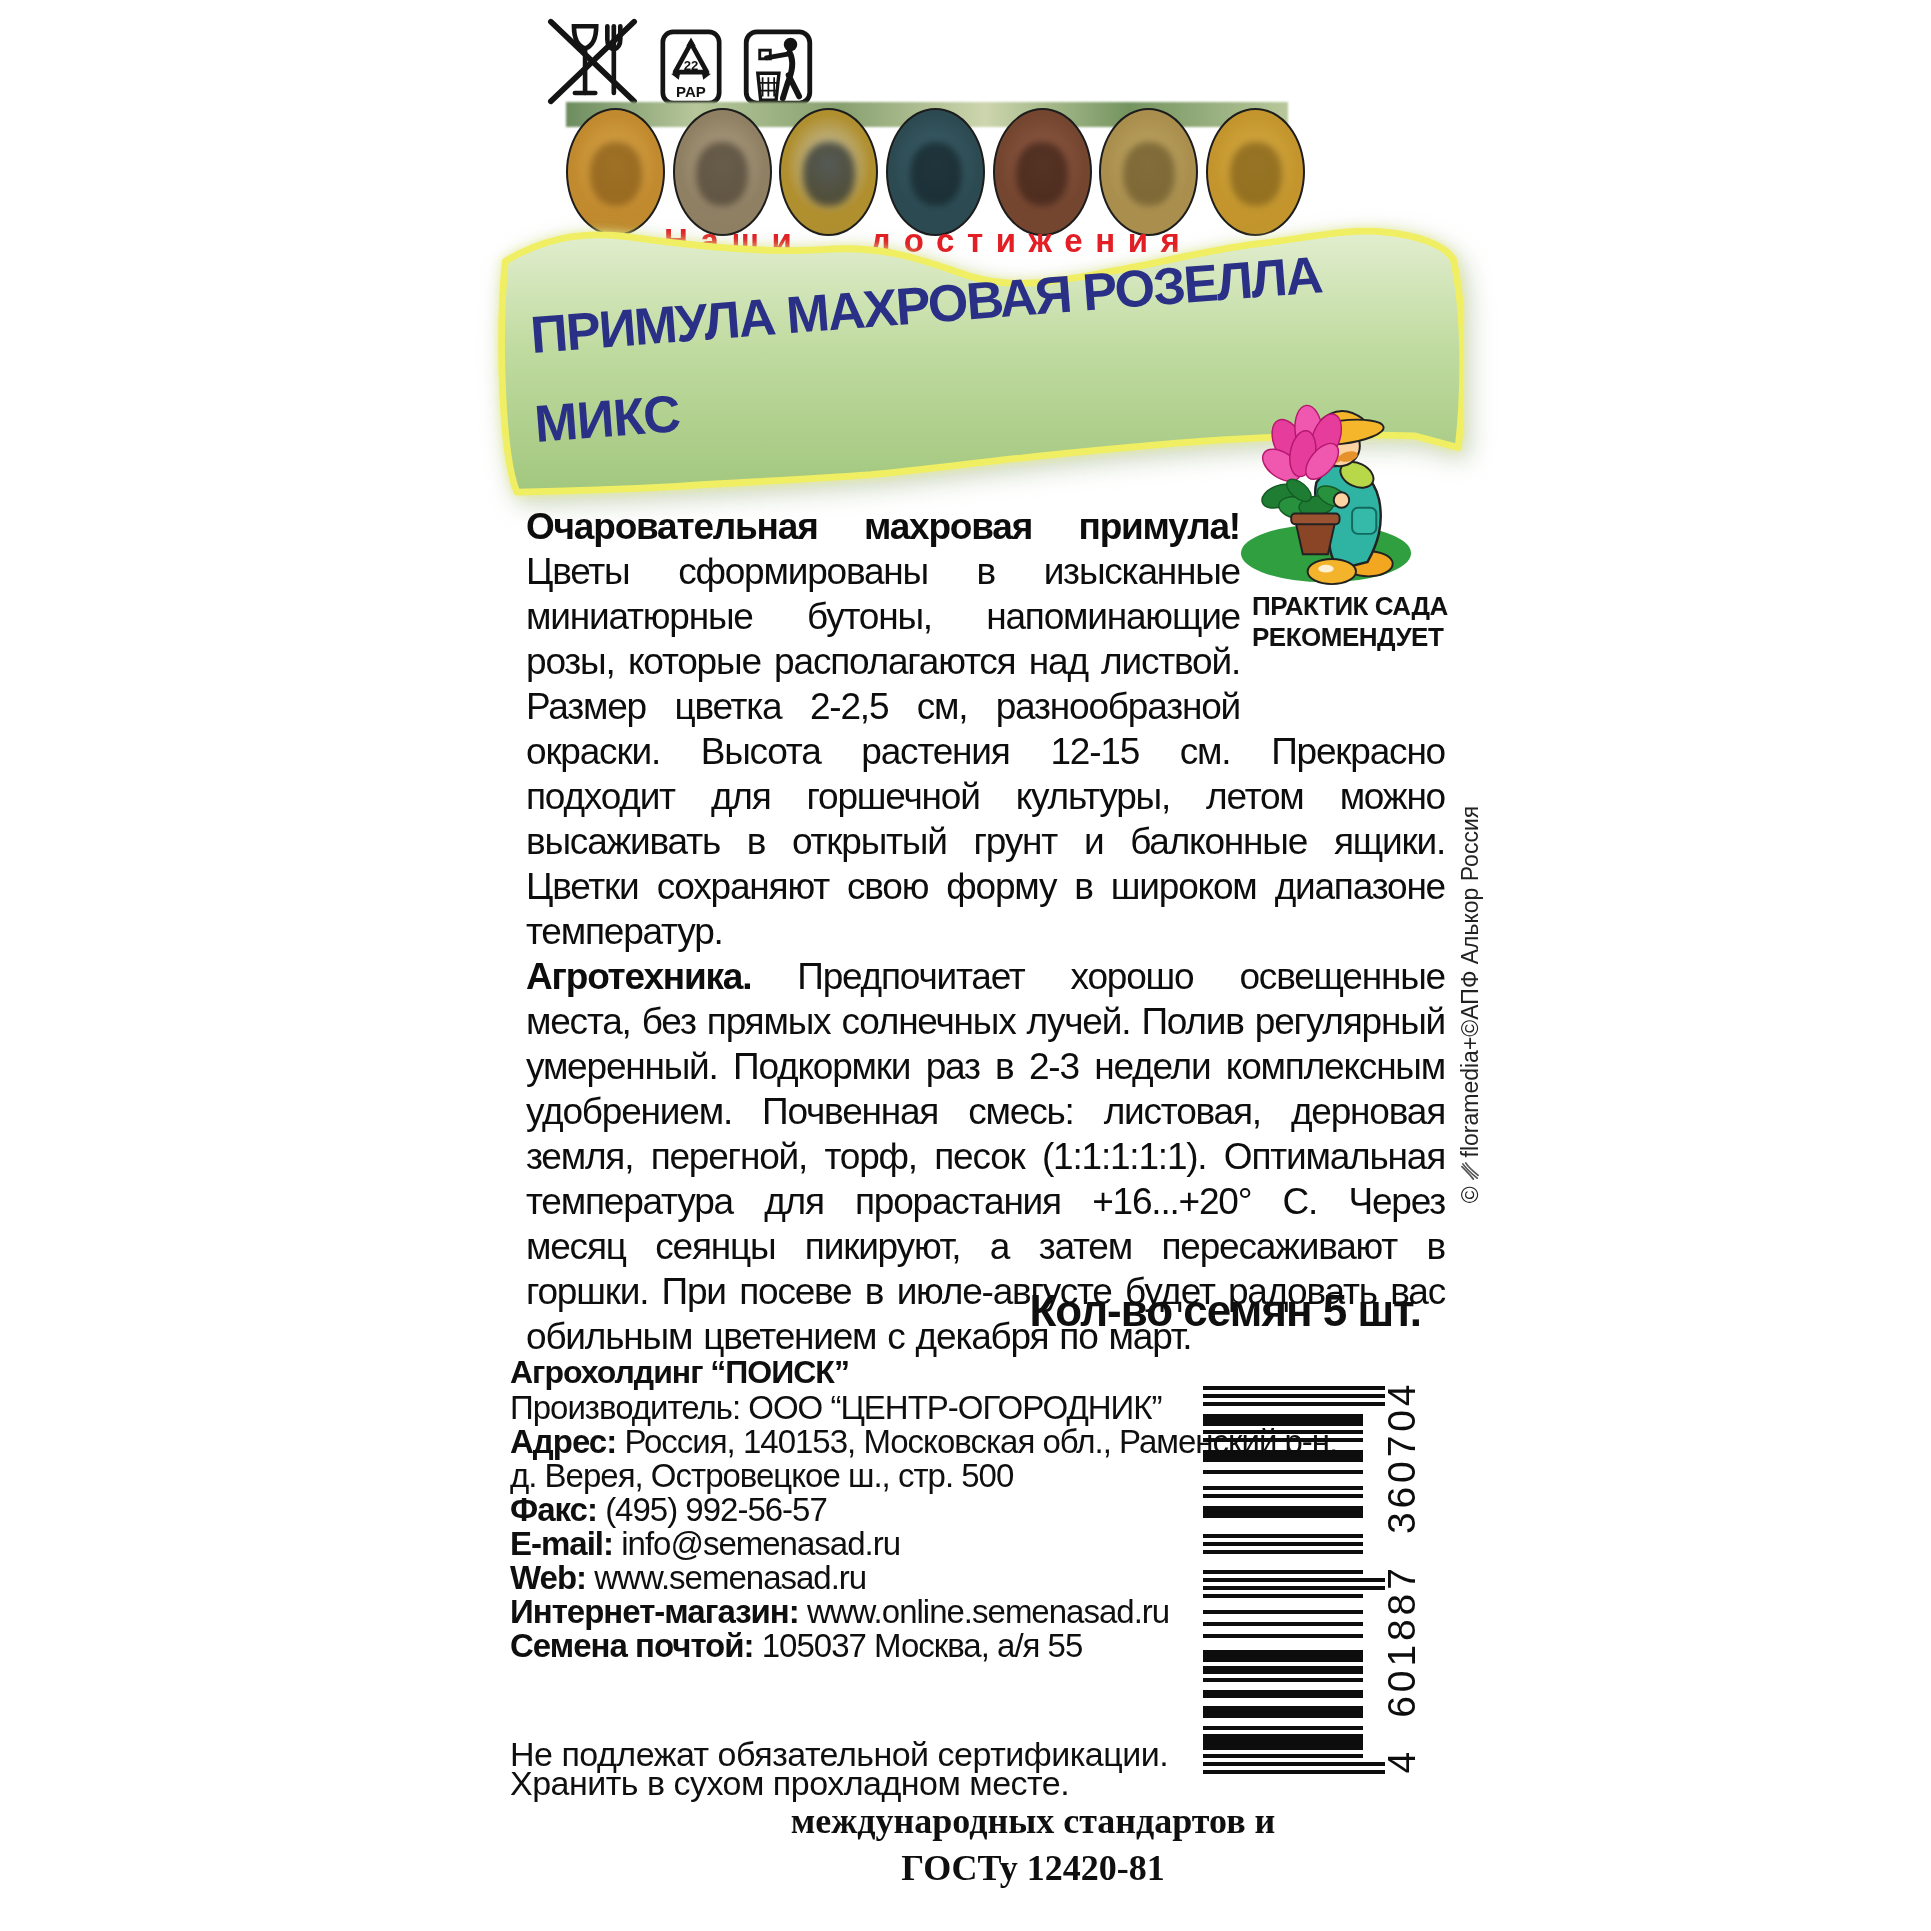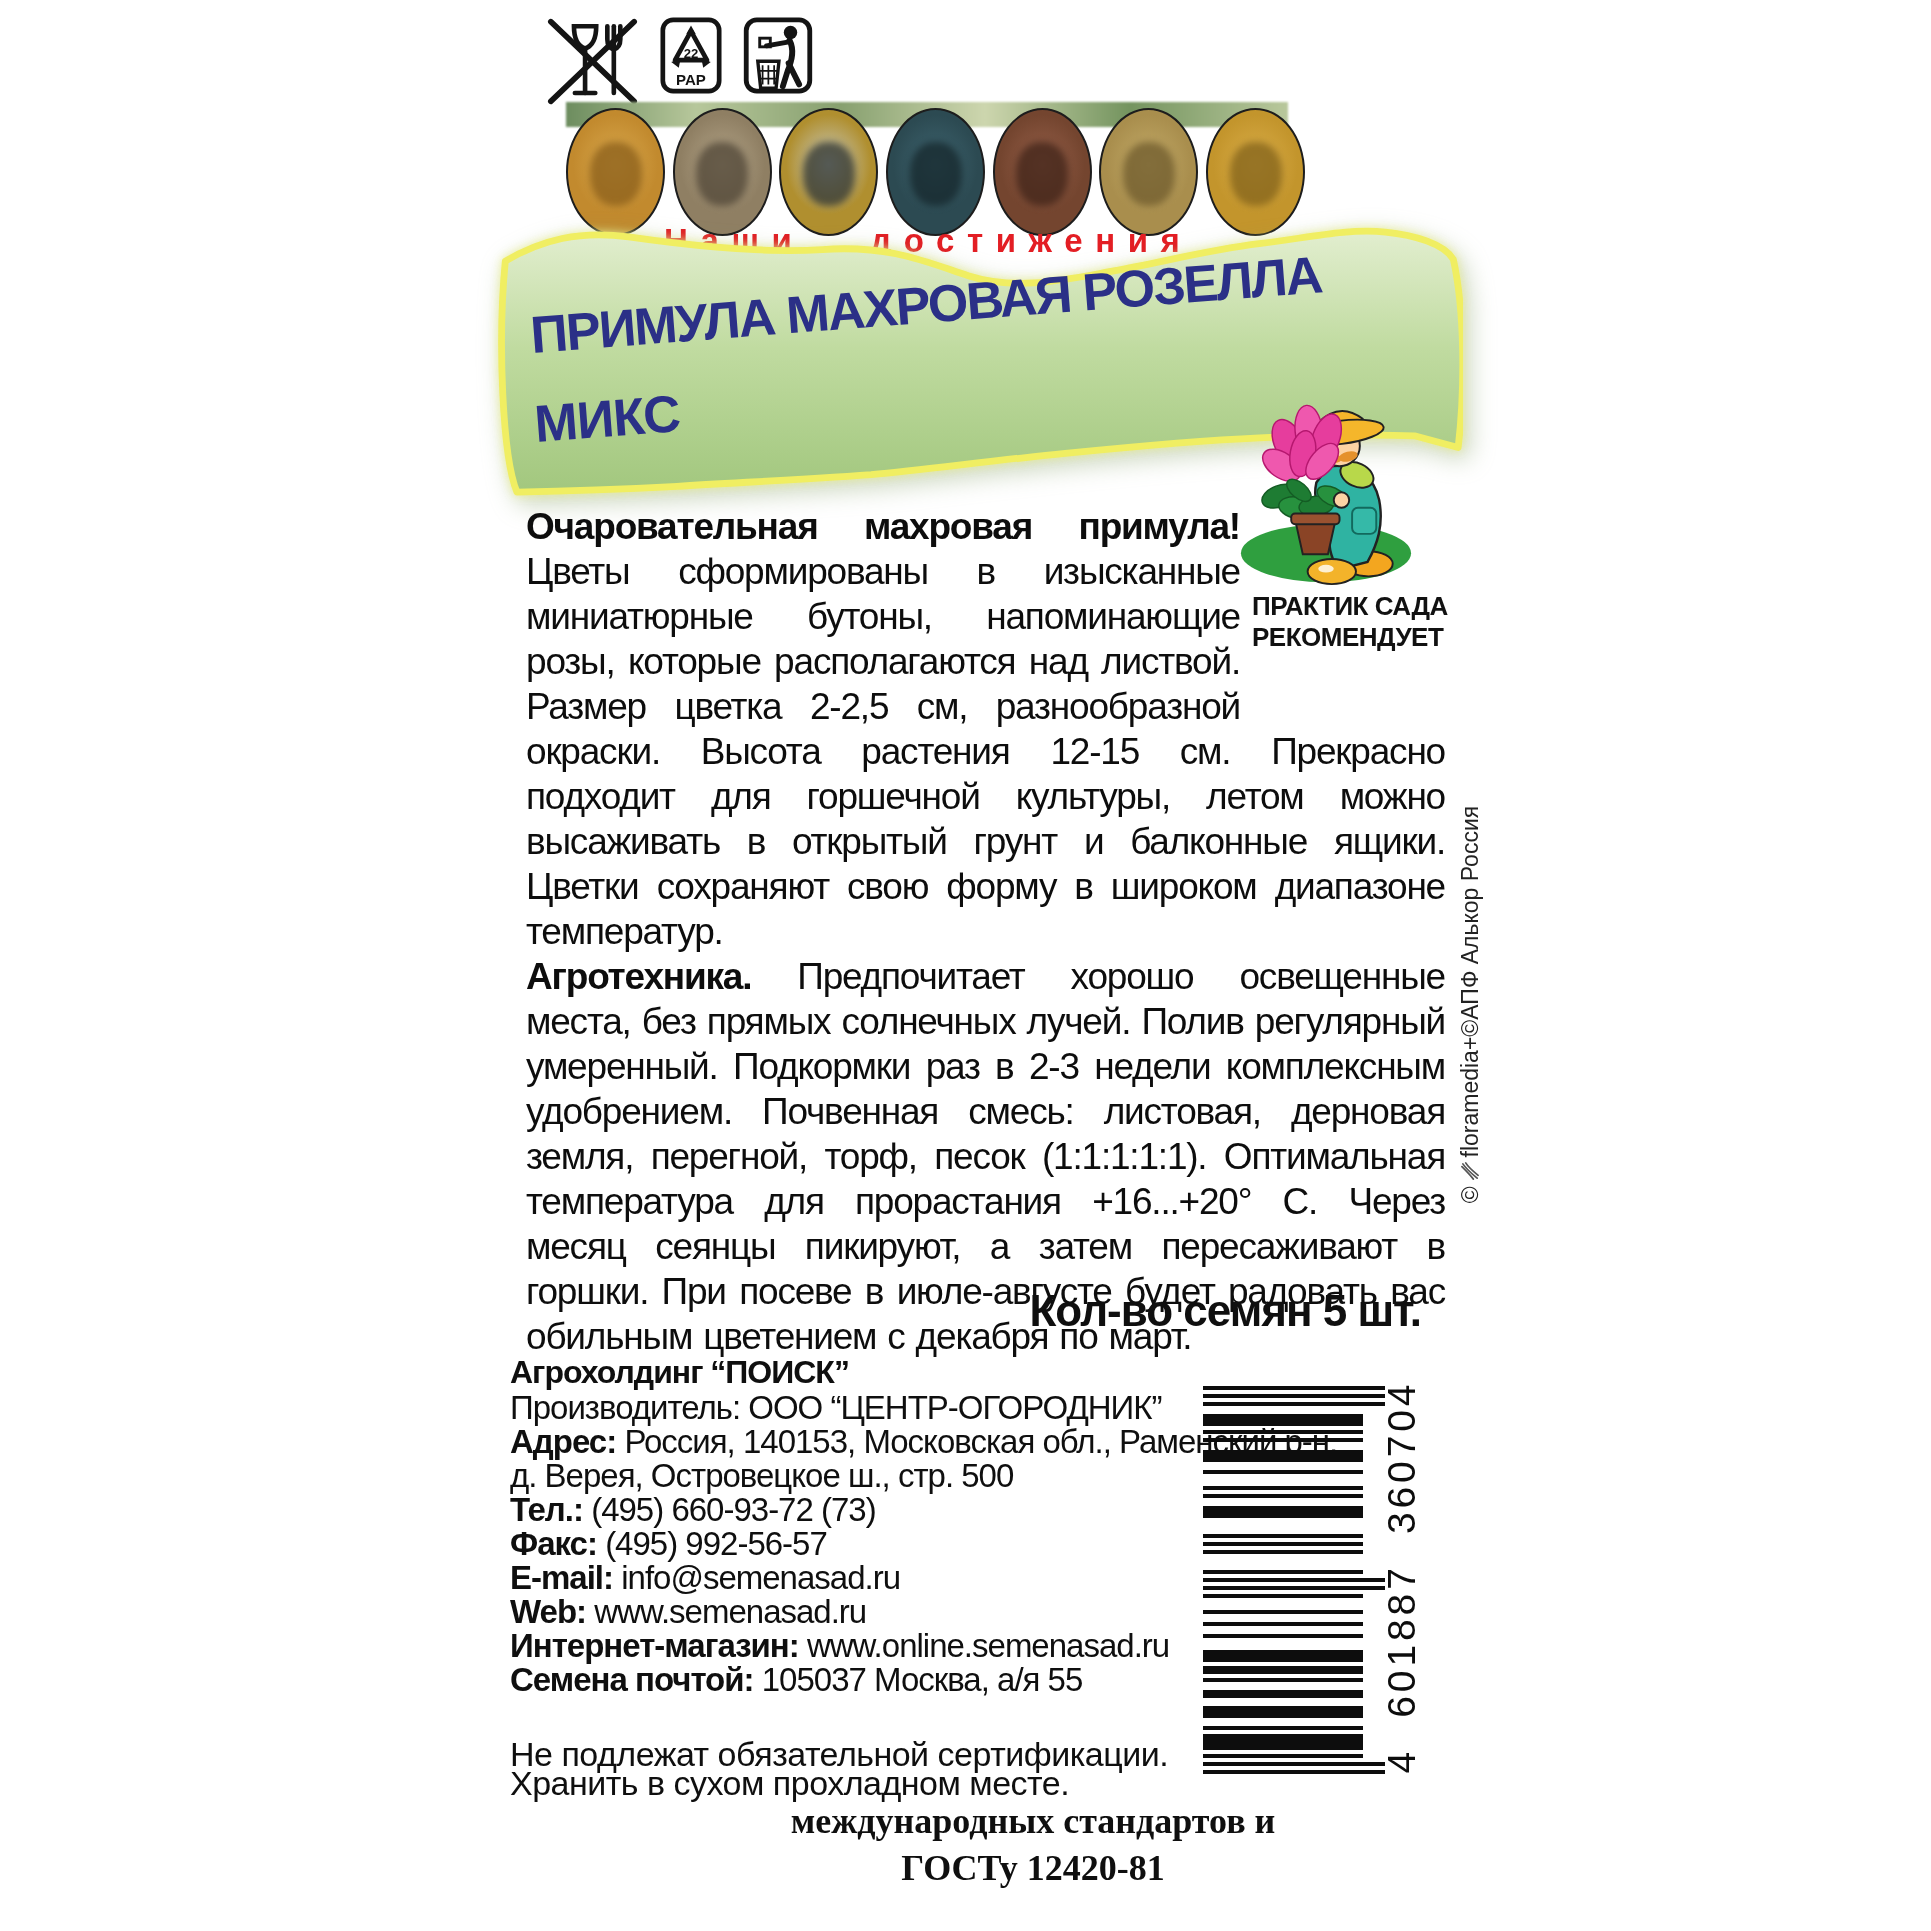--- a/index.html
+++ b/index.html
@@ -1,20 +1,20 @@
 <!DOCTYPE html>
 <html><head>
 <meta charset="utf-8">
 <style>
   html,body{margin:0;padding:0;background:#ffffff;}
   .page{position:relative;width:1931px;height:1931px;background:#fff;overflow:hidden;
         font-family:"Liberation Sans",sans-serif;color:#0f0f0f;}
 
   
-  .icon-row{position:absolute;left:546px;top:17.4px;display:flex;align-items:flex-start;gap:21px;}
+  .icon-row{position:absolute;left:546px;top:17.4px;display:flex;align-items:flex-end;gap:21px;}
   .pkg-icon{display:block;}
 
   
   .medal-band{position:absolute;left:566px;top:102px;width:722px;height:25px;
     background:linear-gradient(90deg,#6d8d5f,#b7c79b 18%,#87a06f 38%,#cdd6ae 58%,#74945f 78%,#b9c89c);
     filter:blur(1px);}
   .medals-row{position:absolute;left:566px;top:108px;display:flex;gap:7.7px;}
   .medal{width:95px;height:124px;border-radius:50%;border:2.9px solid #1d1d1d;position:relative;flex:none;}
   .medal-emblem{position:absolute;left:50%;top:52%;width:52px;height:64px;border-radius:46%;
     transform:translate(-50%,-50%);filter:blur(3.9px);opacity:.75;}
@@ -210,21 +210,20 @@
   </div>
 
   <div class="seed-count">Кол-во семян 5 шт.</div>
 
   <div class="producer">
     <div class="holding">Агрохолдинг “ПОИСК”</div>
     <div>
         <div class="info-line"><span class="lbl-r">Производитель: </span><span>ООО “ЦЕНТР-ОГОРОДНИК”</span></div>
         <div class="info-line"><span class="lbl-b">Адрес: </span><span>Россия, 140153, Московская обл., Раменский р-н,</span></div>
         <div class="info-line"><span>д. Верея, Островецкое ш., стр. 500</span></div>
-        <div class="info-line"><span class="lbl-b">Тел.: </span><span>(495) 660-93-72 (73)</span></div>
         <div class="info-line"><span class="lbl-b">Факс: </span><span>(495) 992-56-57</span></div>
         <div class="info-line"><span class="lbl-b">E-mail: </span><span>info@semenasad.ru</span></div>
         <div class="info-line"><span class="lbl-b">Web: </span><span>www.semenasad.ru</span></div>
         <div class="info-line"><span class="lbl-b">Интернет-магазин: </span><span>www.online.semenasad.ru</span></div>
         <div class="info-line"><span class="lbl-b">Семена почтой: </span><span>105037 Москва, а/я 55</span></div>
       </div>
   </div>
 
   <div class="certification">
       <div>Не подлежат обязательной сертификации.</div>

